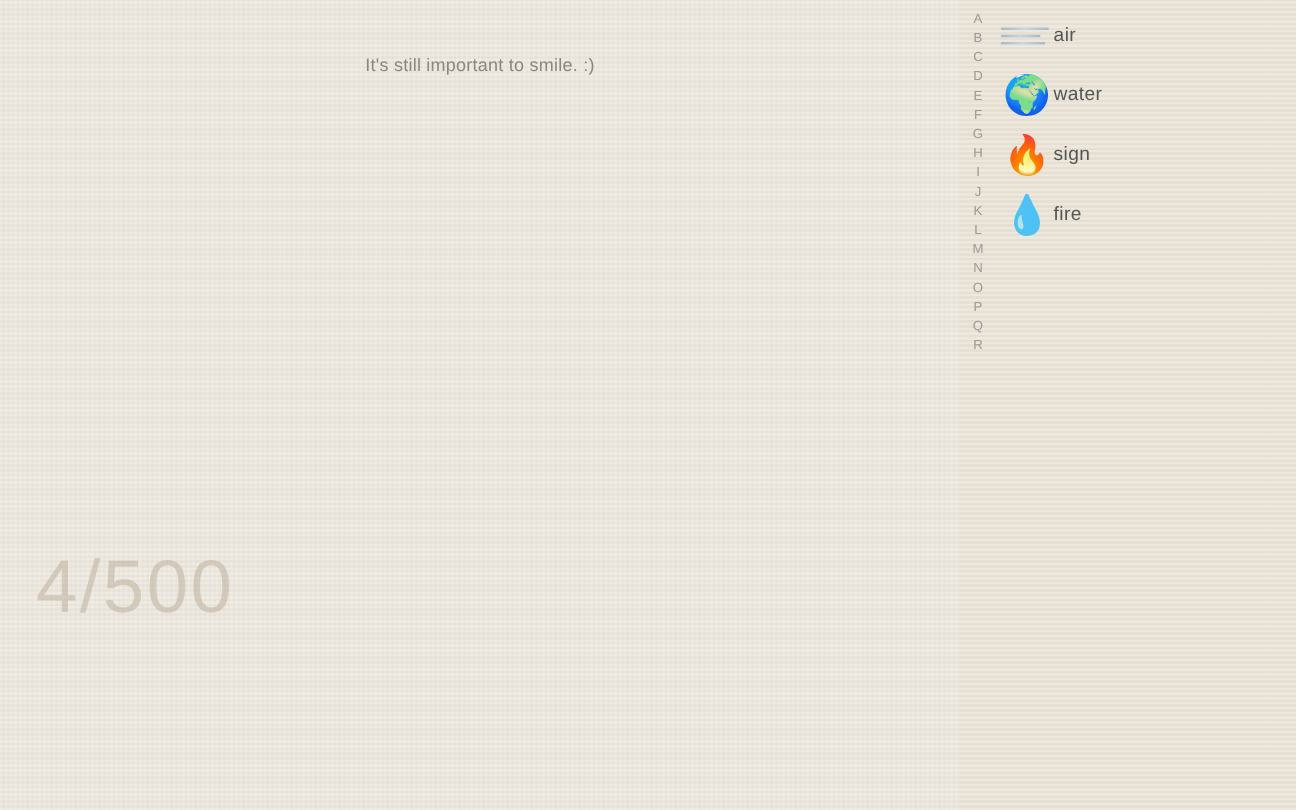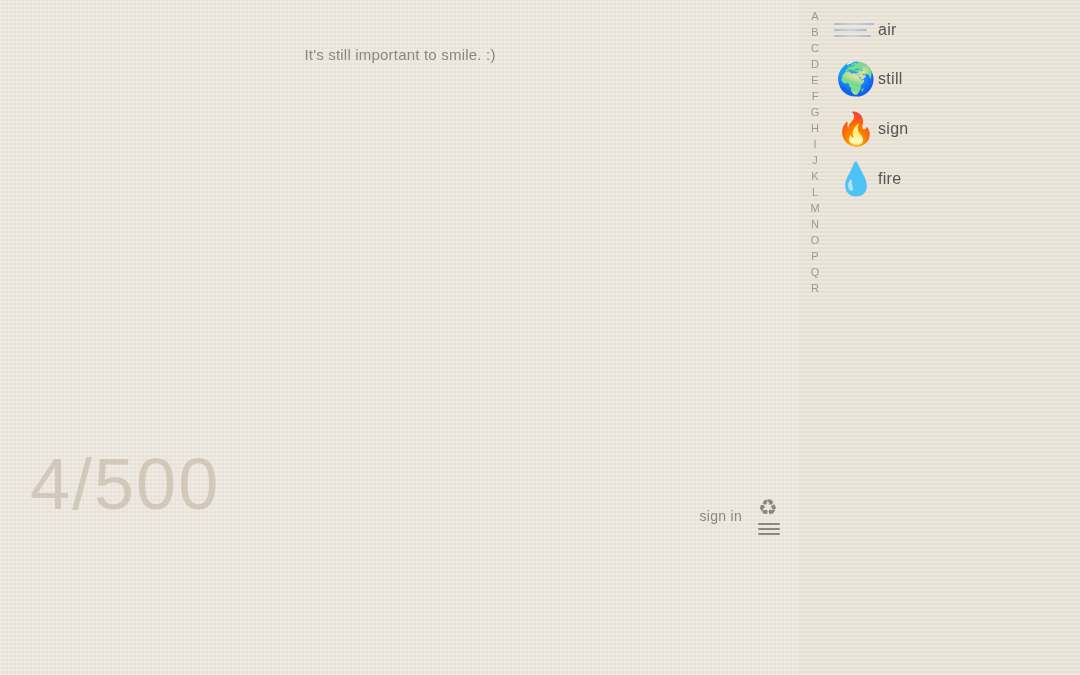--- a/index.html
+++ b/index.html
@@ -47,21 +47,21 @@
       color: #888880;
       font-size: 15px;
       letter-spacing: 0.2px;
     }
 
     
     .counter {
       position: absolute;
       bottom: 30px;
       left: 30px;
-      font-size: 72px;
+      font-size: 62px;
       font-weight: 300;
       color: rgba(180, 165, 145, 0.45);
       letter-spacing: 2px;
     }
 
     
     .bottom-controls {
       position: absolute;
       bottom: 20px;
       right: 20px;
@@ -199,34 +199,20 @@
 <div class="main-area">
 
   <div class="quote-text">
     <span>It's still important to smile. :)</span>
   </div>
 
   <div class="counter">
     <span>4/500</span>
   </div>
 
-  <div class="bottom-controls">
-    <button class="sign-in-btn">
-      <span>sign in</span>
-    </button>
-
-    <div class="icon-group">
-      <div class="recycle-icon">♻</div>
-      <div class="hamburger-lines">
-        <div class="hamburger-line"></div>
-        <div class="hamburger-line"></div>
-        <div class="hamburger-line"></div>
-      </div>
-    </div>
-  </div>
 
 </div>
 
 <div class="right-sidebar">
 
   <div class="alpha-nav">
 
   <div class="alpha-letter">A</div>
       <div class="alpha-letter">B</div>
       <div class="alpha-letter">C</div>
@@ -252,21 +238,21 @@
   <div class="element-item">
         <div class="air-icon">
           <div class="air-line"></div>
           <div class="air-line"></div>
           <div class="air-line"></div>
         </div>
         <span class="element-name">air</span>
       </div>
       <div class="element-item">
         <div class="element-emoji">🌍</div>
-        <span class="element-name">still</span>
+        <span class="element-name">water</span>
       </div>
       <div class="element-item">
         <div class="element-emoji">🔥</div>
         <span class="element-name">sign</span>
       </div>
       <div class="element-item">
         <div class="element-emoji">💧</div>
         <span class="element-name">fire</span>
       </div>
     </div>

